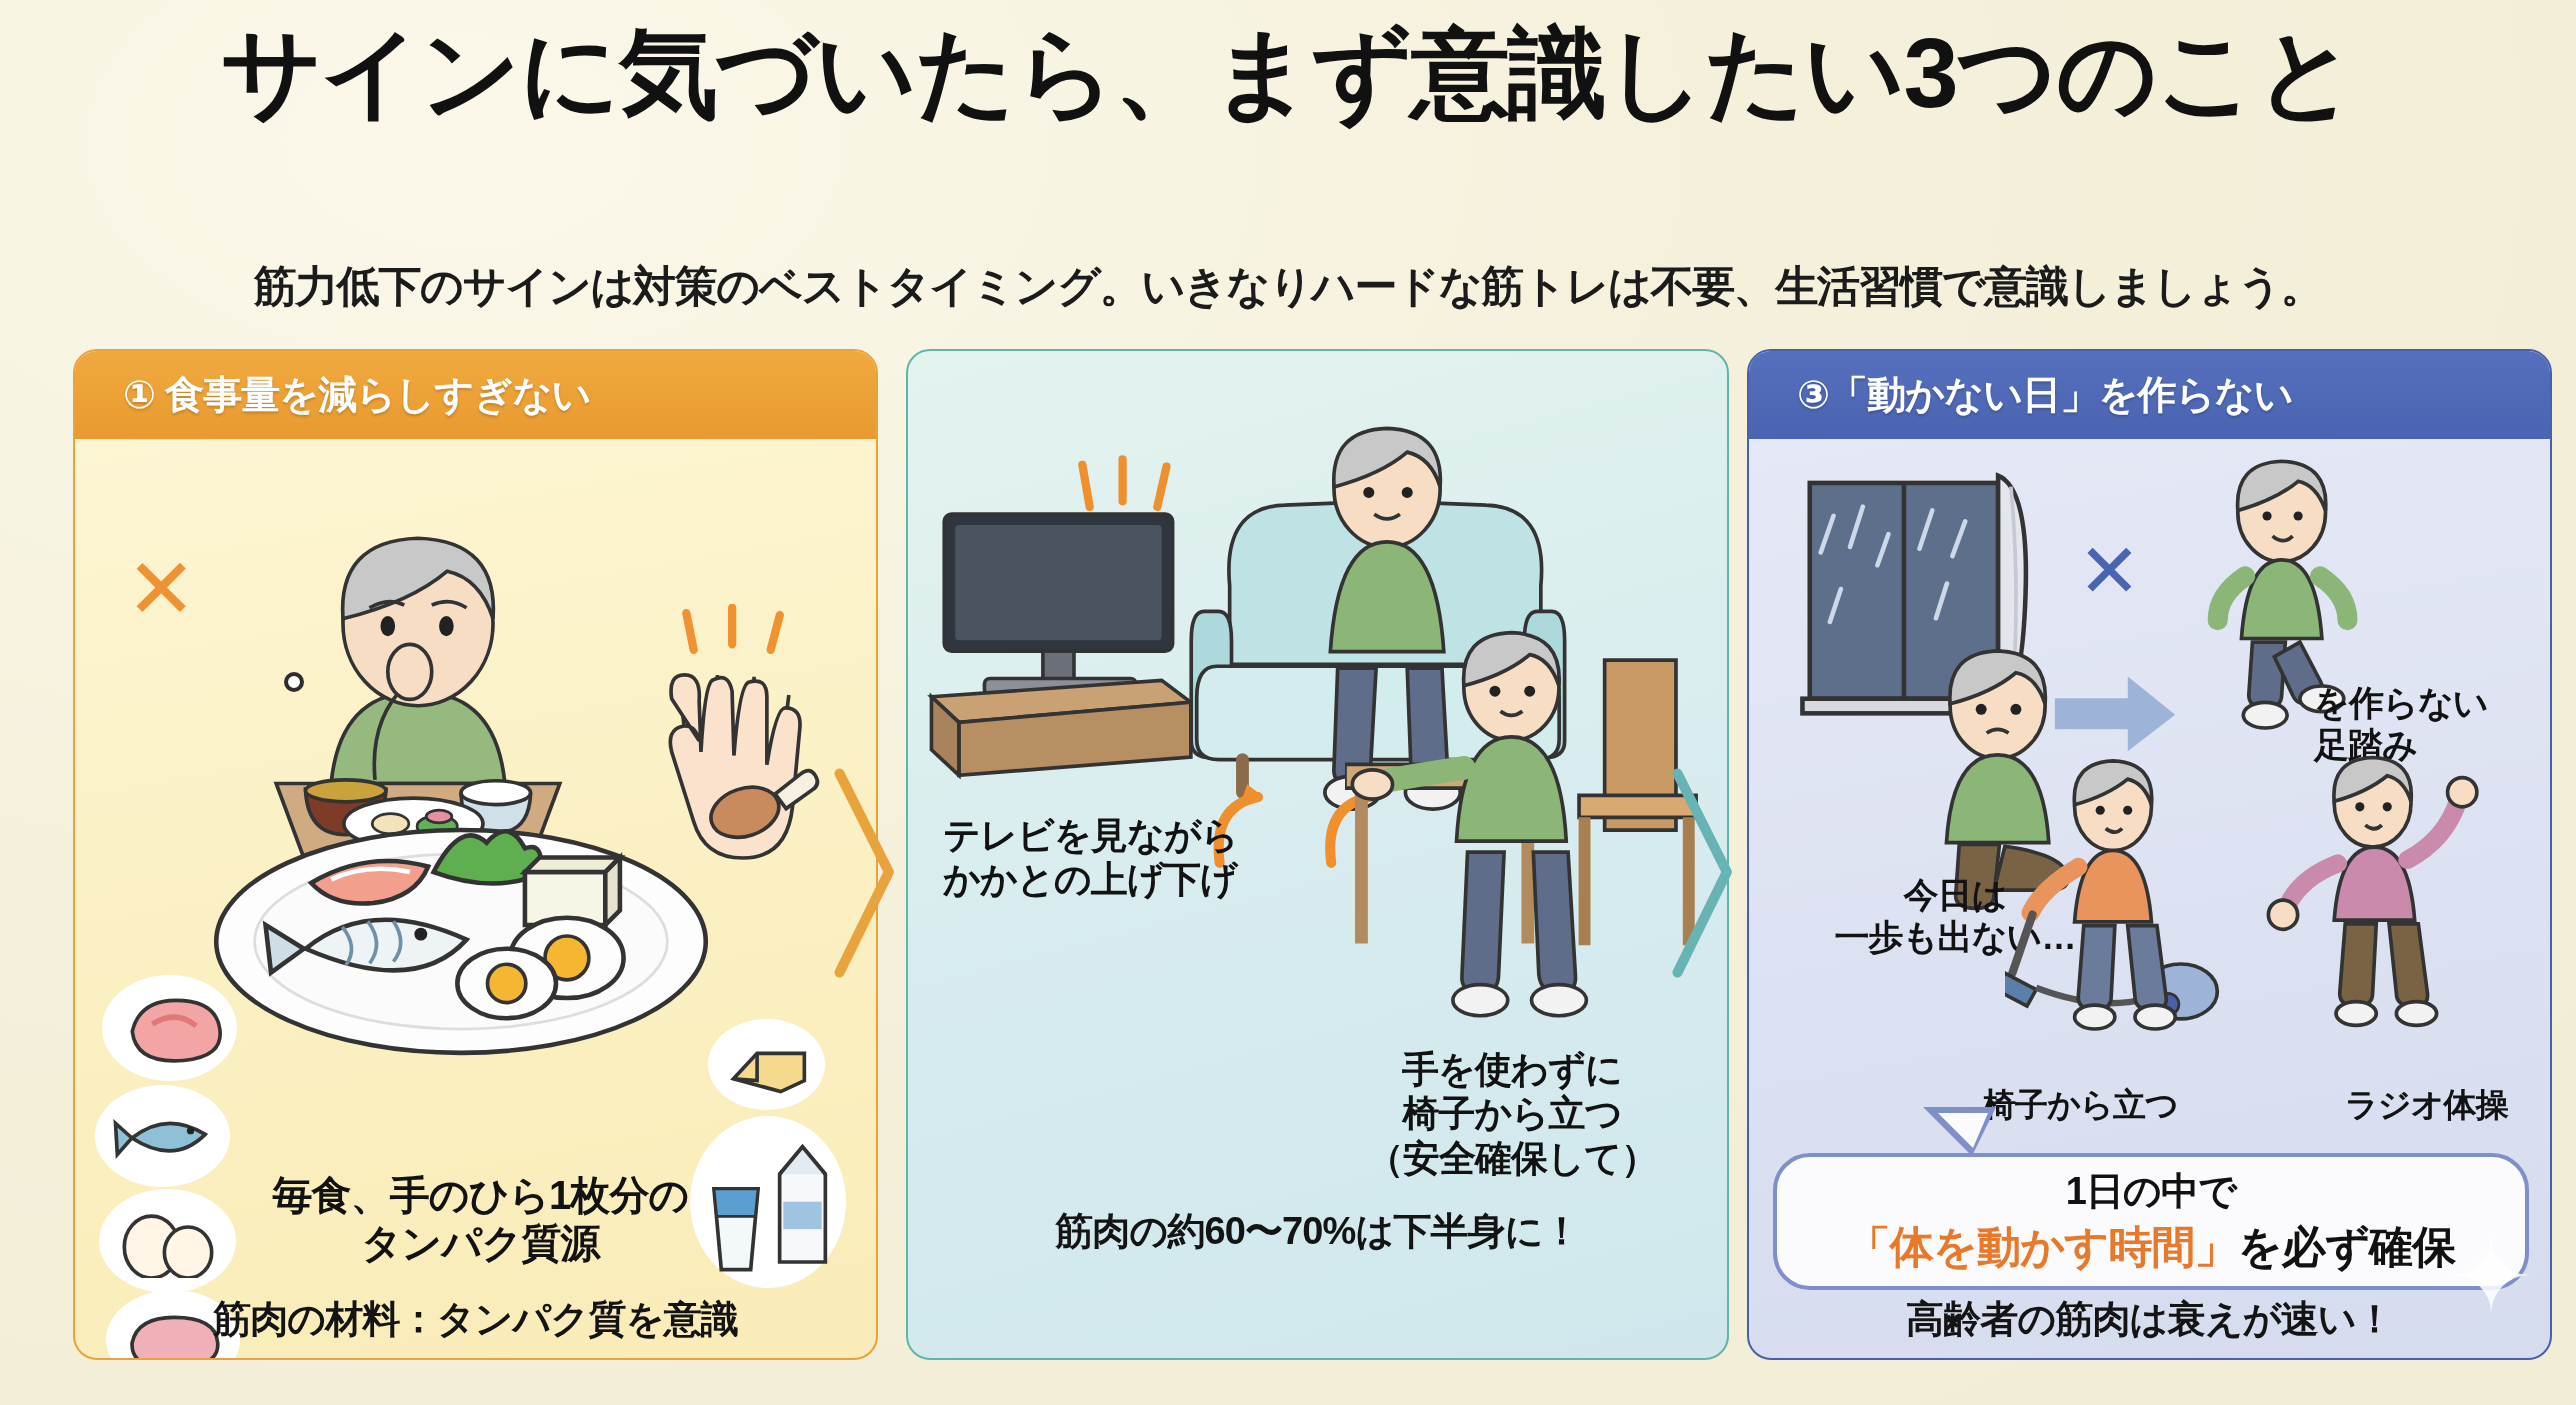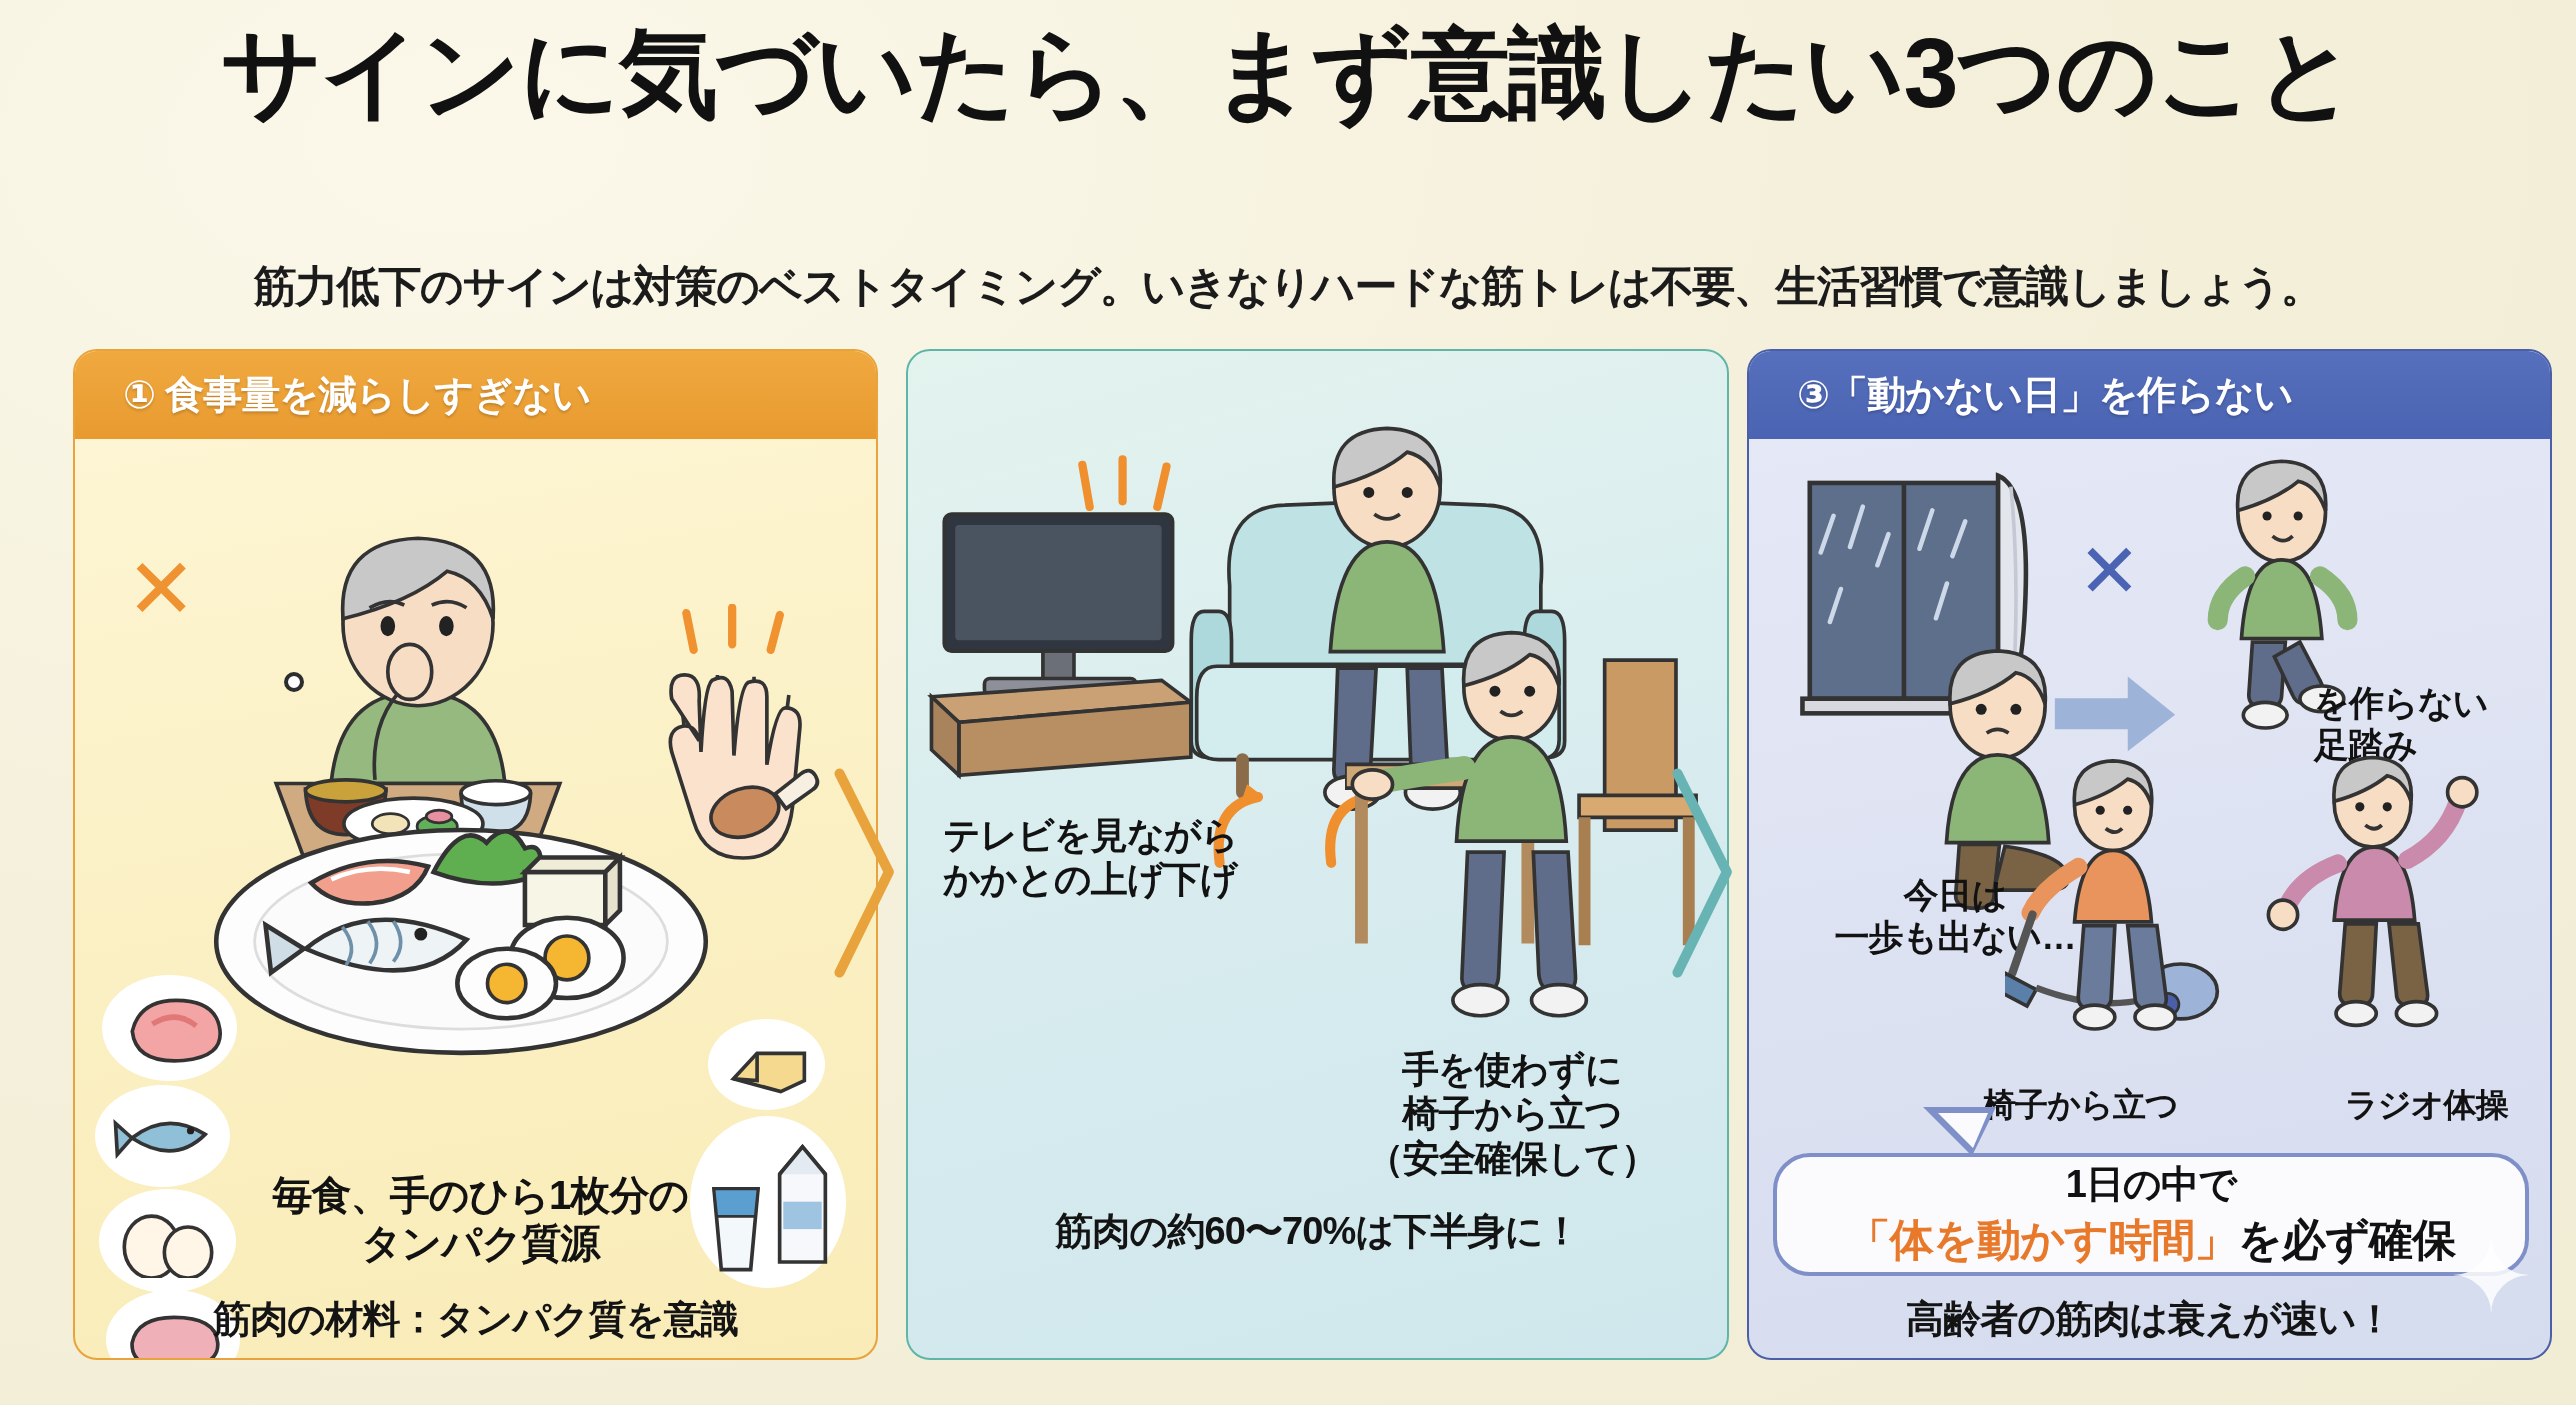--- a/index.html
+++ b/index.html
@@ -430,21 +430,21 @@
         <path d="M92 200 l-6 76 q0 14 18 14 q18 0 18-14 l4-76z" fill="#7a6345" stroke="#333" stroke-width="4"></path>
         <path d="M140 200 l8 76 q0 14 18 14 q18 0 16-14 l-10-76z" fill="#7a6345" stroke="#333" stroke-width="4"></path>
         <ellipse cx="104" cy="298" rx="22" ry="13" fill="#f2f2f2" stroke="#333" stroke-width="4"></ellipse>
         <ellipse cx="170" cy="298" rx="22" ry="13" fill="#f2f2f2" stroke="#333" stroke-width="4"></ellipse>
       </svg>
 
       <div class="lbl" style="left:234px; top:646px; font-size:33px;">椅子から立つ</div>
       <div class="lbl" style="left:560px; top:646px; font-size:33px;margin-left:36px;">ラジオ体操</div>
 
       <div class="callout-tail" style="left:174px; top:668px; transform: rotate(180deg);"></div>
-      <div class="callout" style="left:24px; top:714px; width:756px; height:123px;gap:7px;">
+      <div class="callout" style="left:24px; top:714px; width:756px; height:137px;gap:7px;">
         <div class="l1">1日の中で</div>
         <div class="l2">
           <span class="hi">「体を動かす時間」</span><span class="bk">を必ず確保</span>
         </div>
       </div>
 
       <div class="sparkle" style="right:16.5px; bottom:22px; font-size:101px;">✦</div>
 
       <div class="footer">高齢者の筋肉は衰えが速い！</div>
     </div>

